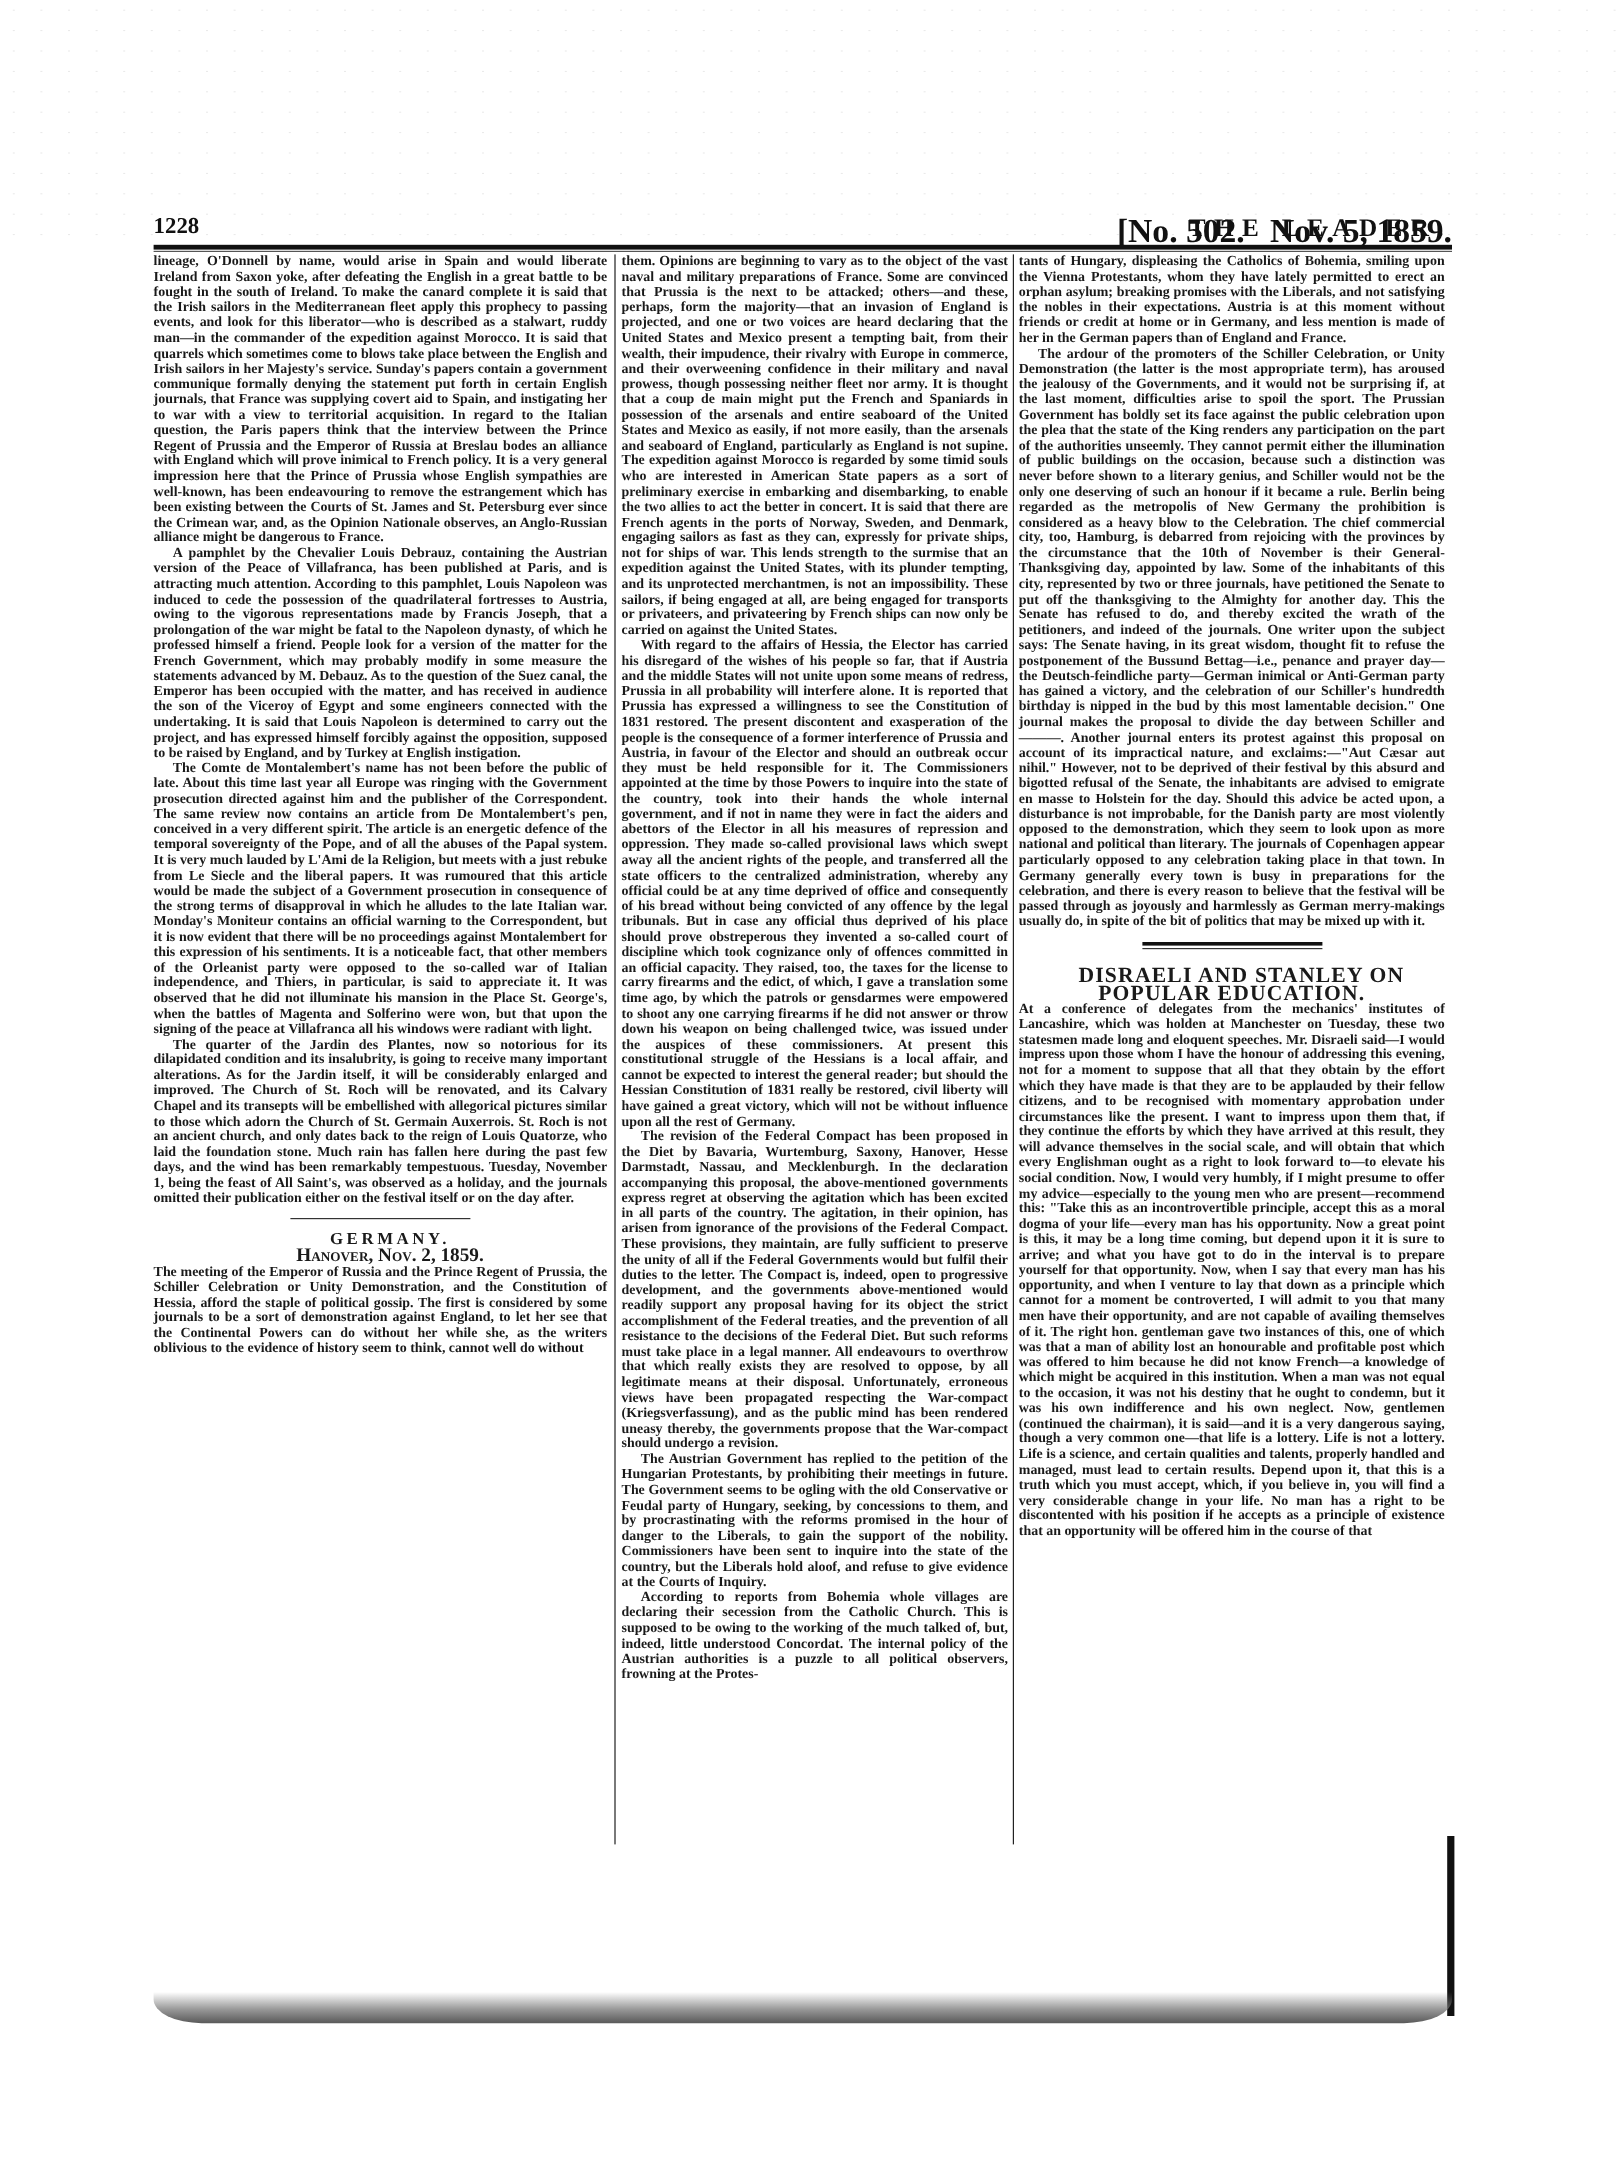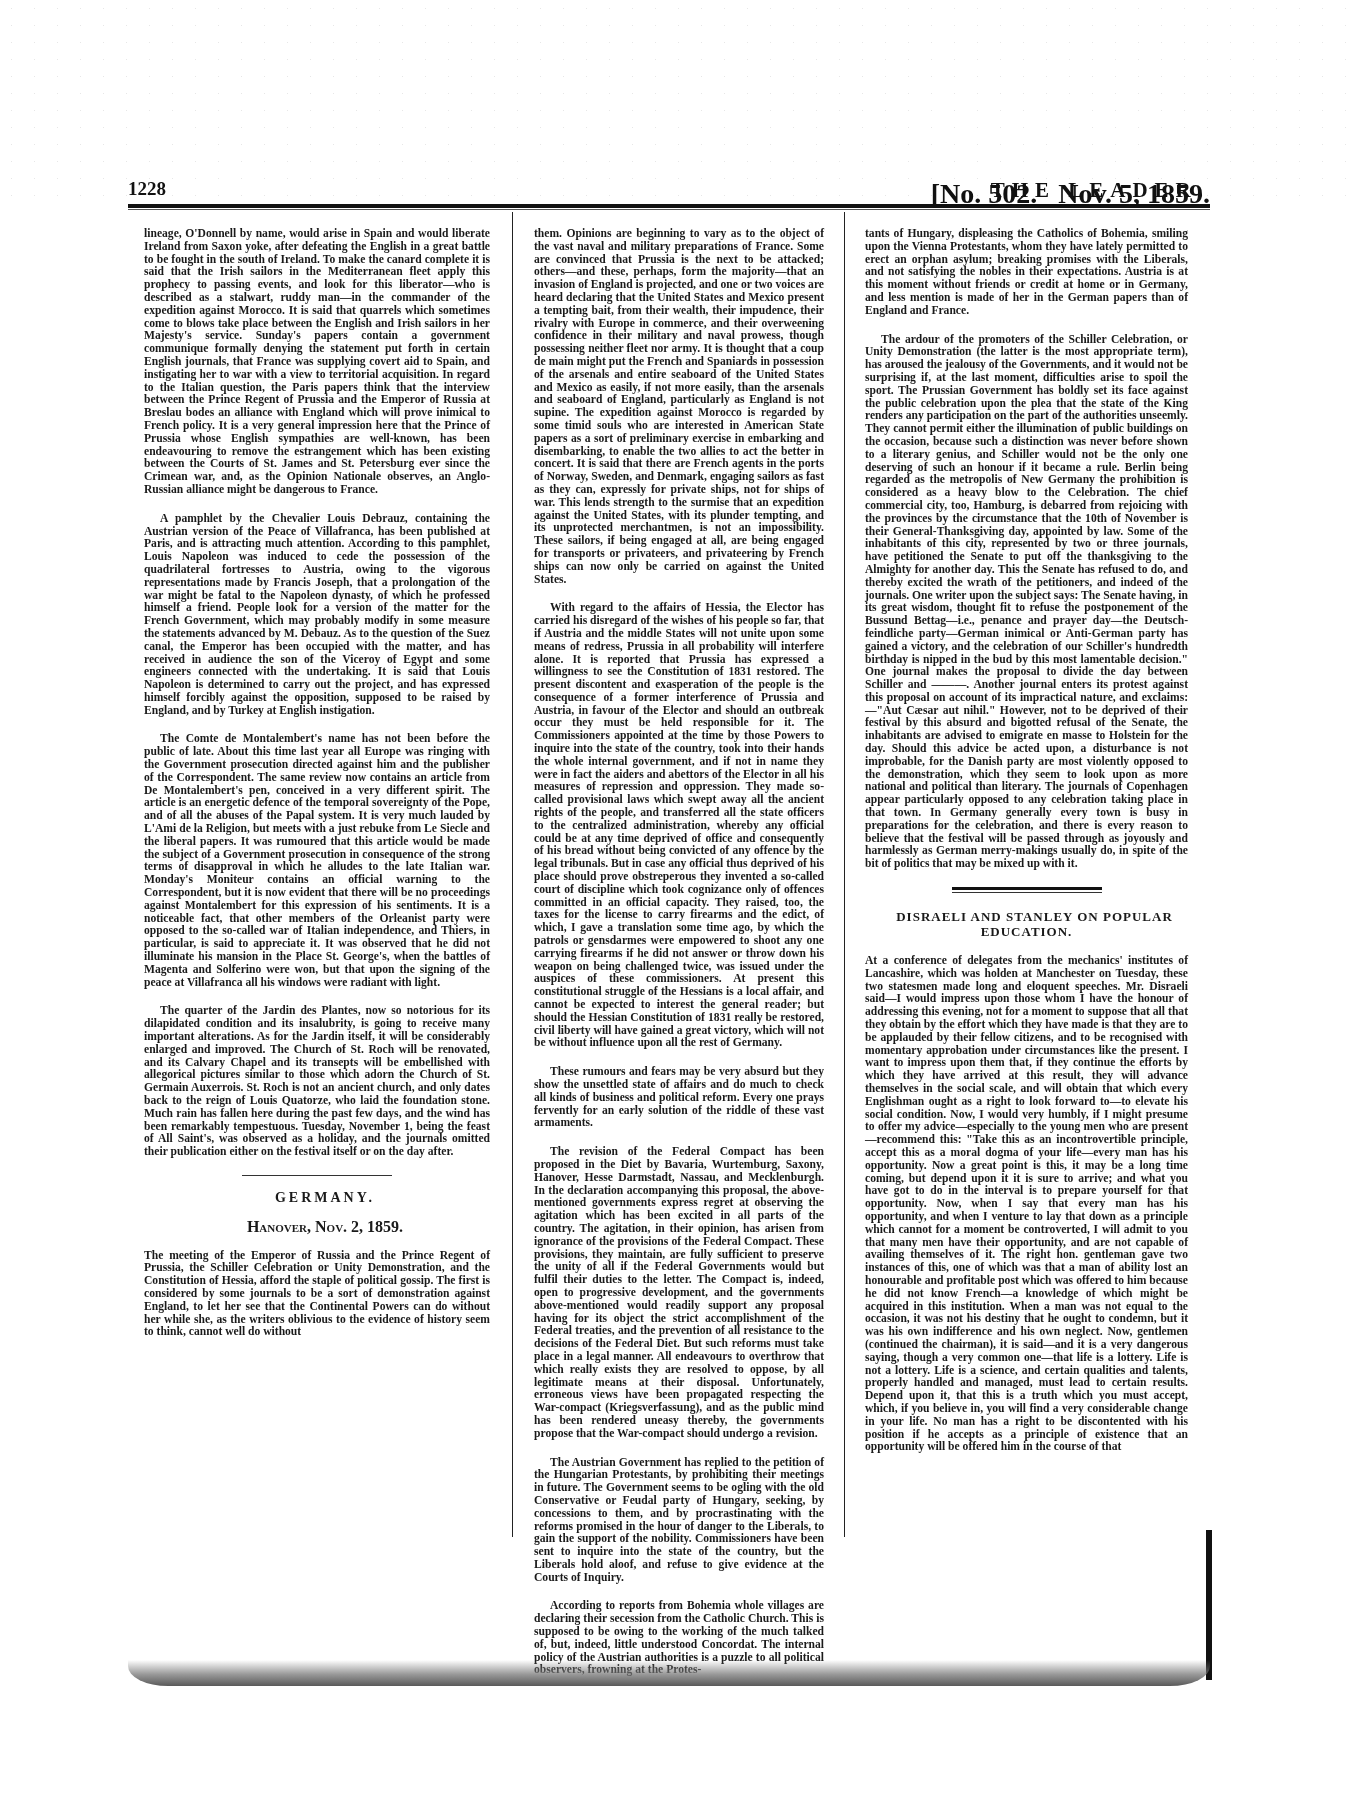--- a/index.html
+++ b/index.html
@@ -16,33 +16,33 @@
                        font-family: "Liberation Serif", serif; }
     .masthead .issue { position: absolute; right: 0; top: 0; font-size: 28px; font-weight: bold;
                        font-family: "Liberation Serif", serif; }
     .rule-top { position: absolute; left: 128px; top: 204px; width: 1082px; height: 4px;
                 background: #111; }
     .rule-top2 { position: absolute; left: 128px; top: 209px; width: 1082px; height: 1px;
                  background: #555; }
     .col { position: absolute; top: 212px; font-family: "Liberation Serif", serif;
            font-size: 11.6px; line-height: 12.8px; text-align: justify; font-weight: bold;
            color: #1a1a1a; }
-    .col p { margin: 16px; text-indent: 16px; hyphens: auto; font-family: Liberation Serif, serif; }
+    .col p { margin: 0; text-indent: 16px; hyphens: auto; font-family: Liberation Serif, serif; }
     .col p.noindent { text-indent: 0; }
     .col1 { left: 128px; width: 378px; }
     .col2 { left: 518px; width: 322px; }
     .col3 { left: 849px; width: 355px; }
     .vrule { position: absolute; top: 212px; width: 1px; height: 1325px; background: #222; }
     .short-rule { width: 150px; height: 1px; background: #333; margin: 10px auto 12px auto; }
     .double-rule { width: 150px; margin: 10px auto 14px auto; }
     .double-rule div:first-child { height: 3px; background: #111; }
     .double-rule div:last-child { height: 1px; background: #333; margin-top: 2px; }
     .section-head { text-align: center; font-weight: bold; letter-spacing: 3px;
                     font-size: 14px; margin: 4px 0 2px 0; text-indent: 0; }
-    .section-head.wide { letter-spacing: 1px; font-size: 13px; line-height: 15px; }
+    .section-head.wide { letter-spacing: 1px; font-size: 18px; line-height: 15px; }
     .dateline { text-align: center; margin: 0 0 2px 0; font-size: 16px; }
     .smallcaps { font-variant: small-caps; }
     .bottom-edge { position: absolute; left: 128px; top: 1660px; width: 1082px; height: 26px;
                    background: linear-gradient(to bottom, transparent 0%, #777 55%, #222 100%);
                    border-bottom-left-radius: 40px 20px; border-bottom-right-radius: 40px 20px;
                    opacity: 0.75; }
     .right-edge { position: absolute; left: 1206px; top: 1530px; width: 6px; height: 150px;
                   background: #111; }
   </style>
 </head>
@@ -70,21 +70,20 @@
   <p class="section-head">GERMANY.</p>
   <p class="dateline smallcaps">Hanover, Nov. 2, 1859.</p>
   <p class="noindent">The meeting of the Emperor of Russia and the Prince Regent of Prussia, the Schiller Celebration or Unity Demonstration, and the Constitution of Hessia, afford the staple of political gossip. The first is considered by some journals to be a sort of demonstration against England, to let her see that the Continental Powers can do without her while she, as the writers oblivious to the evidence of history seem to think, cannot well do without</p>
 </div>
 
 <div class="vrule" style="left:512px;"></div>
 
 <div class="col col2">
   <p class="noindent">them. Opinions are beginning to vary as to the object of the vast naval and military preparations of France. Some are convinced that Prussia is the next to be attacked; others—and these, perhaps, form the majority—that an invasion of England is projected, and one or two voices are heard declaring that the United States and Mexico present a tempting bait, from their wealth, their impudence, their rivalry with Europe in commerce, and their overweening confidence in their military and naval prowess, though possessing neither fleet nor army. It is thought that a coup de main might put the French and Spaniards in possession of the arsenals and entire seaboard of the United States and Mexico as easily, if not more easily, than the arsenals and seaboard of England, particularly as England is not supine. The expedition against Morocco is regarded by some timid souls who are interested in American State papers as a sort of preliminary exercise in embarking and disembarking, to enable the two allies to act the better in concert. It is said that there are French agents in the ports of Norway, Sweden, and Denmark, engaging sailors as fast as they can, expressly for private ships, not for ships of war. This lends strength to the surmise that an expedition against the United States, with its plunder tempting, and its unprotected merchantmen, is not an impossibility. These sailors, if being engaged at all, are being engaged for transports or privateers, and privateering by French ships can now only be carried on against the United States.</p>
   <p>With regard to the affairs of Hessia, the Elector has carried his disregard of the wishes of his people so far, that if Austria and the middle States will not unite upon some means of redress, Prussia in all probability will interfere alone. It is reported that Prussia has expressed a willingness to see the Constitution of 1831 restored. The present discontent and exasperation of the people is the consequence of a former interference of Prussia and Austria, in favour of the Elector and should an outbreak occur they must be held responsible for it. The Commissioners appointed at the time by those Powers to inquire into the state of the country, took into their hands the whole internal government, and if not in name they were in fact the aiders and abettors of the Elector in all his measures of repression and oppression. They made so-called provisional laws which swept away all the ancient rights of the people, and transferred all the state officers to the centralized administration, whereby any official could be at any time deprived of office and consequently of his bread without being convicted of any offence by the legal tribunals. But in case any official thus deprived of his place should prove obstreperous they invented a so-called court of discipline which took cognizance only of offences committed in an official capacity. They raised, too, the taxes for the license to carry firearms and the edict, of which, I gave a translation some time ago, by which the patrols or gensdarmes were empowered to shoot any one carrying firearms if he did not answer or throw down his weapon on being challenged twice, was issued under the auspices of these commissioners. At present this constitutional struggle of the Hessians is a local affair, and cannot be expected to interest the general reader; but should the Hessian Constitution of 1831 really be restored, civil liberty will have gained a great victory, which will not be without influence upon all the rest of Germany.</p>
-  <p>These rumours and fears may be very absurd but they show the unsettled state of affairs and do much to check all kinds of business and political reform. Every one prays fervently for an early solution of the riddle of these vast armaments.</p>
   <p>The revision of the Federal Compact has been proposed in the Diet by Bavaria, Wurtemburg, Saxony, Hanover, Hesse Darmstadt, Nassau, and Mecklenburgh. In the declaration accompanying this proposal, the above-mentioned governments express regret at observing the agitation which has been excited in all parts of the country. The agitation, in their opinion, has arisen from ignorance of the provisions of the Federal Compact. These provisions, they maintain, are fully sufficient to preserve the unity of all if the Federal Governments would but fulfil their duties to the letter. The Compact is, indeed, open to progressive development, and the governments above-mentioned would readily support any proposal having for its object the strict accomplishment of the Federal treaties, and the prevention of all resistance to the decisions of the Federal Diet. But such reforms must take place in a legal manner. All endeavours to overthrow that which really exists they are resolved to oppose, by all legitimate means at their disposal. Unfortunately, erroneous views have been propagated respecting the War-compact (Kriegsverfassung), and as the public mind has been rendered uneasy thereby, the governments propose that the War-compact should undergo a revision.</p>
   <p>The Austrian Government has replied to the petition of the Hungarian Protestants, by prohibiting their meetings in future. The Government seems to be ogling with the old Conservative or Feudal party of Hungary, seeking, by concessions to them, and by procrastinating with the reforms promised in the hour of danger to the Liberals, to gain the support of the nobility. Commissioners have been sent to inquire into the state of the country, but the Liberals hold aloof, and refuse to give evidence at the Courts of Inquiry.</p>
   <p>According to reports from Bohemia whole villages are declaring their secession from the Catholic Church. This is supposed to be owing to the working of the much talked of, but, indeed, little understood Concordat. The internal policy of the Austrian authorities is a puzzle to all political observers, frowning at the Protes-</p>
 </div>
 
 <div class="vrule" style="left:844px;"></div>
 
 <div class="col col3">
   <p class="noindent">tants of Hungary, displeasing the Catholics of Bohemia, smiling upon the Vienna Protestants, whom they have lately permitted to erect an orphan asylum; breaking promises with the Liberals, and not satisfying the nobles in their expectations. Austria is at this moment without friends or credit at home or in Germany, and less mention is made of her in the German papers than of England and France.</p>
   <p>The ardour of the promoters of the Schiller Celebration, or Unity Demonstration (the latter is the most appropriate term), has aroused the jealousy of the Governments, and it would not be surprising if, at the last moment, difficulties arise to spoil the sport. The Prussian Government has boldly set its face against the public celebration upon the plea that the state of the King renders any participation on the part of the authorities unseemly. They cannot permit either the illumination of public buildings on the occasion, because such a distinction was never before shown to a literary genius, and Schiller would not be the only one deserving of such an honour if it became a rule. Berlin being regarded as the metropolis of New Germany the prohibition is considered as a heavy blow to the Celebration. The chief commercial city, too, Hamburg, is debarred from rejoicing with the provinces by the circumstance that the 10th of November is their General-Thanksgiving day, appointed by law. Some of the inhabitants of this city, represented by two or three journals, have petitioned the Senate to put off the thanksgiving to the Almighty for another day. This the Senate has refused to do, and thereby excited the wrath of the petitioners, and indeed of the journals. One writer upon the subject says: The Senate having, in its great wisdom, thought fit to refuse the postponement of the Bussund Bettag—i.e., penance and prayer day—the Deutsch-feindliche party—German inimical or Anti-German party has gained a victory, and the celebration of our Schiller's hundredth birthday is nipped in the bud by this most lamentable decision." One journal makes the proposal to divide the day between Schiller and ———. Another journal enters its protest against this proposal on account of its impractical nature, and exclaims:—"Aut Cæsar aut nihil." However, not to be deprived of their festival by this absurd and bigotted refusal of the Senate, the inhabitants are advised to emigrate en masse to Holstein for the day. Should this advice be acted upon, a disturbance is not improbable, for the Danish party are most violently opposed to the demonstration, which they seem to look upon as more national and political than literary. The journals of Copenhagen appear particularly opposed to any celebration taking place in that town. In Germany generally every town is busy in preparations for the celebration, and there is every reason to believe that the festival will be passed through as joyously and harmlessly as German merry-makings usually do, in spite of the bit of politics that may be mixed up with it.</p>

